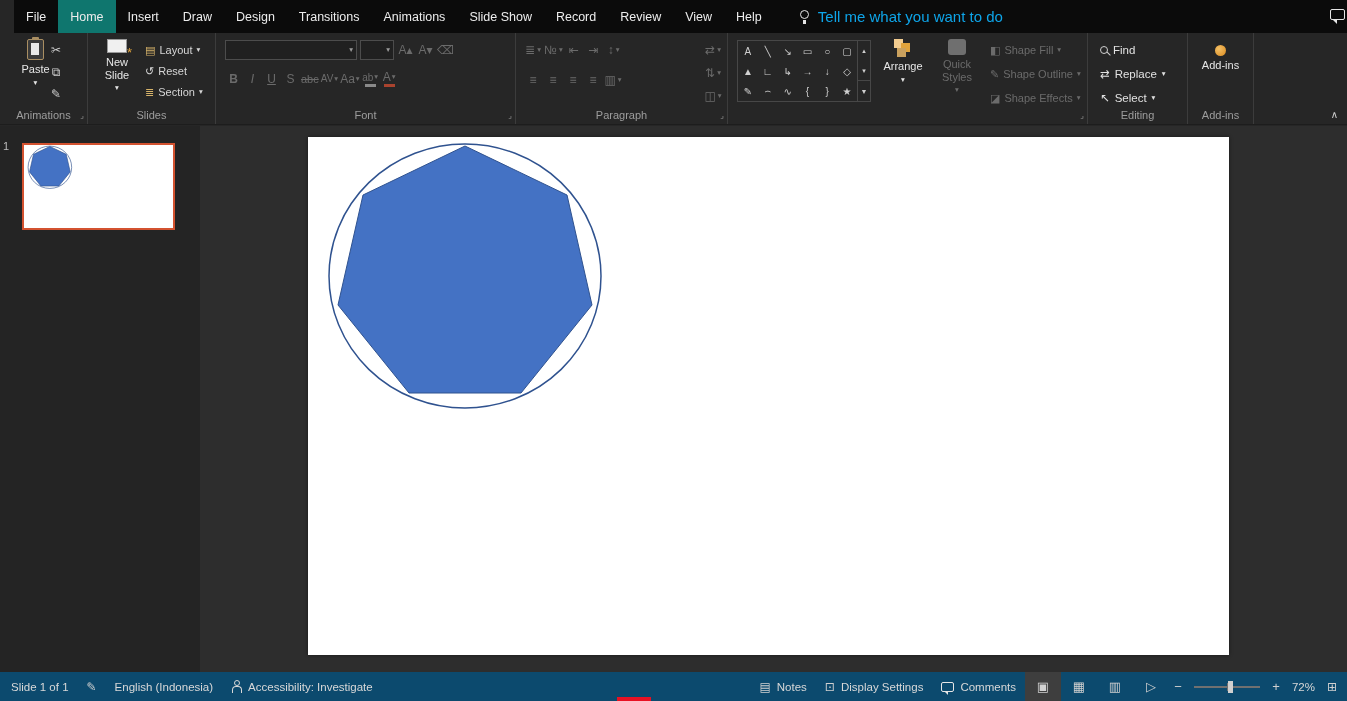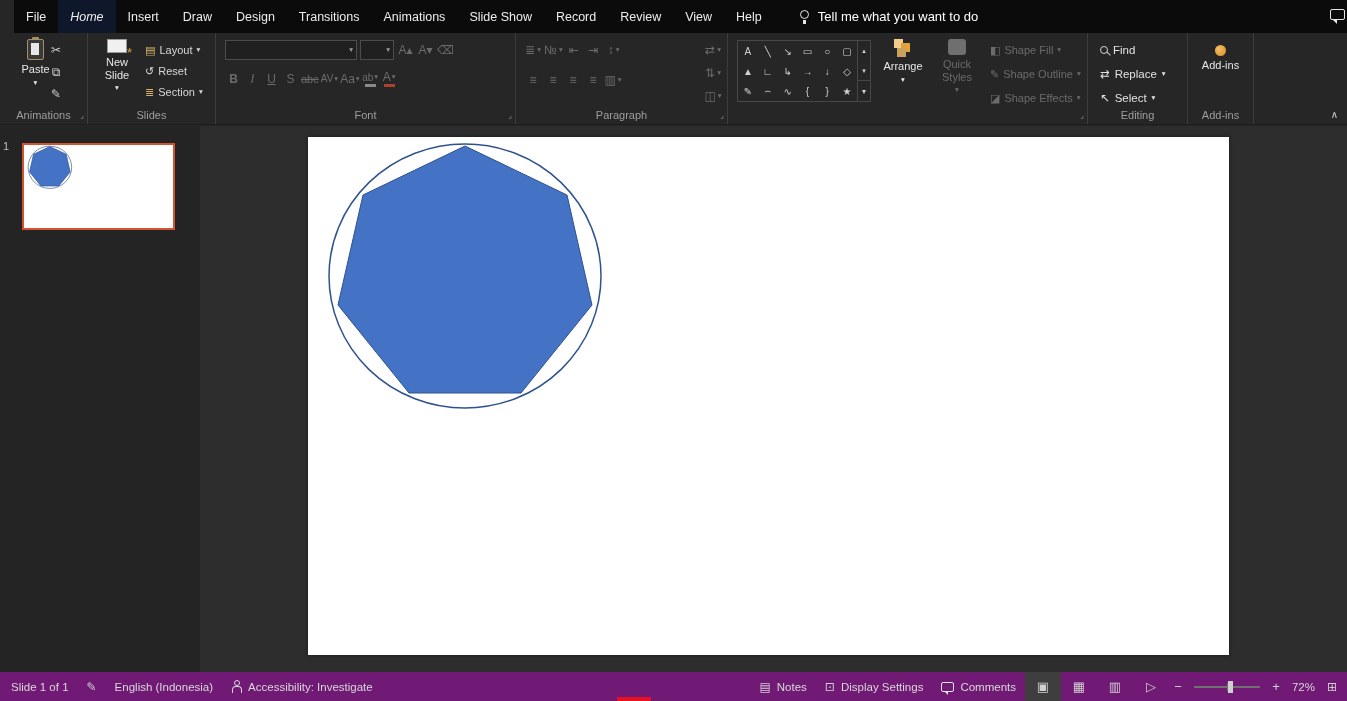--- a/index.html
+++ b/index.html
@@ -3,22 +3,22 @@
 <meta charset="utf-8">
 <style>
   * { box-sizing:border-box; margin:0; padding:0; }
   html,body { width:1347px; height:701px; }
   body { font-family:"Liberation Sans","DejaVu Sans",sans-serif; background:#262626; color:#e6e6e6;
          overflow:hidden; position:relative; font-size:12px; }
 
   
   .menubar{position:absolute;top:0;left:0;width:100%;height:33px;background:#0b0b0b;display:flex;align-items:stretch;margin-left:14px;}
   .menu-tab{display:flex;align-items:center;padding:0 12px;font-size:12.5px;color:#ececec;}
-  .menu-tab.active{background:#0f172a;font-style:italic;}
-  .qsearch{display:flex;align-items:center;gap:9px;margin-left:26px;font-size:13px;color:#ffffff;}
+  .menu-tab.active{background:#0f766e;}
+  .qsearch{display:flex;align-items:center;gap:9px;margin-left:26px;font-size:15px;color:#0ea5e9;}
   .bulb{width:9px;height:9px;border:1.2px solid #e6e6e6;border-radius:50%;position:relative;display:inline-block;margin-top:-4px;}
   .bulb::after{content:"";position:absolute;left:2.2px;top:9px;width:3px;height:3.5px;background:#e6e6e6;}
   .mb-spacer{flex:1;}
   .comment-bubble{width:15px;height:11px;border:1.3px solid #e6e6e6;border-radius:2px;position:relative;margin:9px 16px 0 0;}
   .comment-bubble::after{content:"";position:absolute;left:2px;bottom:-4.5px;width:0;height:0;
     border-left:4px solid transparent;border-top:4.5px solid #e6e6e6;}
 
   
   .ribbon{position:absolute;top:33px;left:0;width:100%;height:92px;background:#262626;display:flex;border-bottom:1px solid #1d1d1d;}
   .rgroup{position:relative;height:100%;flex:0 0 auto;border-right:1px solid #3c3c3c;}
@@ -94,21 +94,21 @@
   
   .thumbpanel{position:absolute;top:126px;left:0;width:200px;bottom:29px;background:#242424;}
   .slidenum{position:absolute;left:3px;top:14px;font-size:11px;color:#bdbdbd;}
   .thumb{position:absolute;left:22px;top:17px;width:153px;height:87px;background:#fff;border:2px solid #D35230;}
   .thumb svg{width:100%;height:100%;display:block;}
   .canvas{position:absolute;top:126px;left:200px;right:0;bottom:29px;background:#2d2d2d;}
   .slide{position:absolute;left:108px;top:11px;width:921px;height:518px;background:#fff;box-shadow:0 0 4px rgba(0,0,0,.45);}
   .slide svg{width:100%;height:100%;display:block;}
 
   
-  .statusbar{position:absolute;left:0;right:0;bottom:0;height:29px;background:#701a75;display:flex;align-items:center;font-size:11.5px;color:#d8d8d8;padding-left:2px;}
+  .statusbar{position:absolute;left:0;right:0;bottom:0;height:29px;background:#0c4a6e;display:flex;align-items:center;font-size:11.5px;color:#d8d8d8;padding-left:2px;}
   .sb-item{display:flex;align-items:center;gap:6px;padding:0 9px;height:100%;white-space:nowrap;}
   .sb-glyph{font-size:12px;color:#d0d0d0;}
   .person-icon{position:relative;width:11px;height:13px;display:inline-block;}
   .person-icon::before{content:"";position:absolute;top:0;left:3px;width:4px;height:4px;border:1px solid #d8d8d8;border-radius:50%;}
   .person-icon::after{content:"";position:absolute;top:6px;left:1px;width:8px;height:6px;border:1px solid #d8d8d8;border-bottom:none;border-radius:4px 4px 0 0;}
   .sb-right{margin-left:auto;display:flex;align-items:center;height:100%;}
   .viewbtn{width:36px;height:100%;display:flex;align-items:center;justify-content:center;font-size:13px;color:#d0d0d0;}
   .viewbtn.active{background:#3e3e3e;}
   .zoom-wrap{display:flex;align-items:center;height:100%;}
   .zoom-btn{width:18px;text-align:center;font-size:13px;color:#d0d0d0;}

